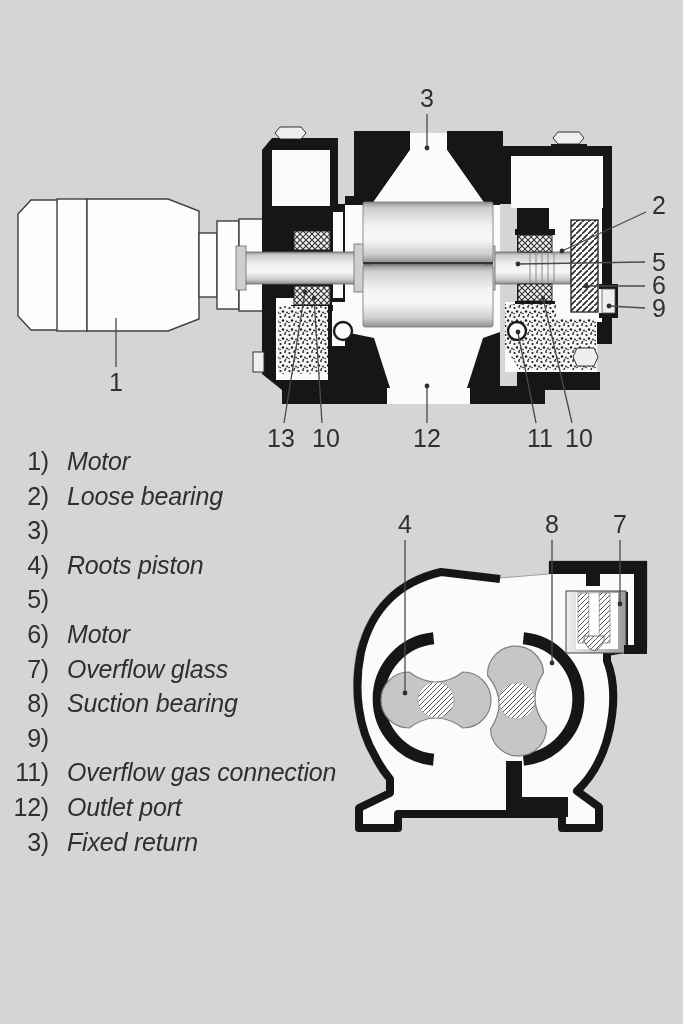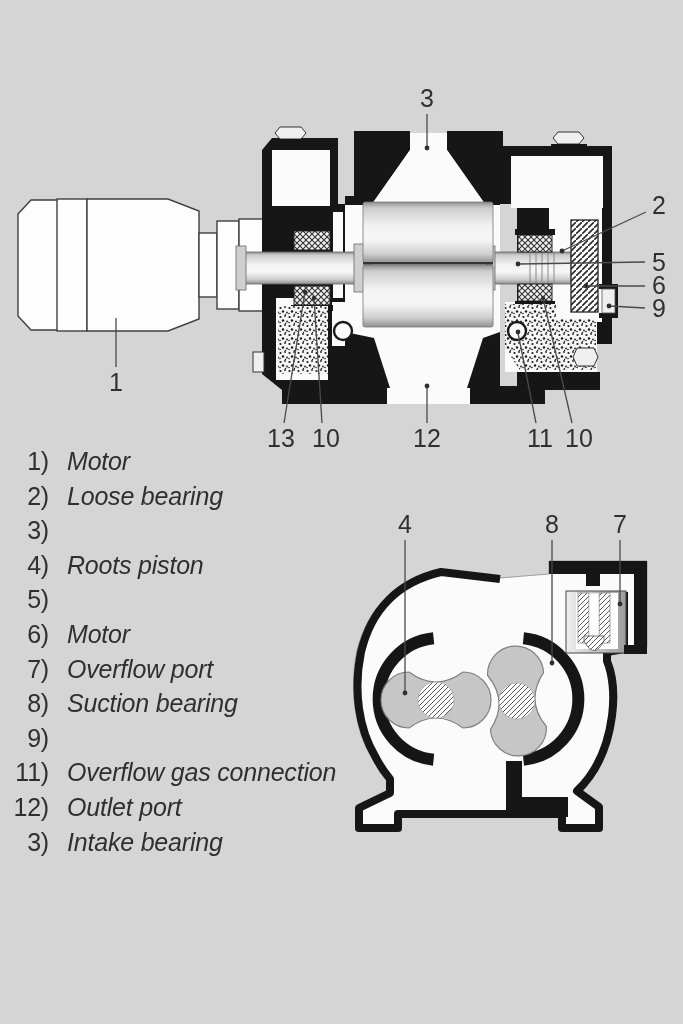--- a/index.html
+++ b/index.html
@@ -267,36 +267,36 @@
   </div>
   <div class="legend-row">
     <span class="legend-num">5)</span>
   </div>
   <div class="legend-row">
     <span class="legend-num">6)</span>
     <span class="legend-label">Motor</span>
   </div>
   <div class="legend-row">
     <span class="legend-num">7)</span>
-    <span class="legend-label">Overflow port</span>
+    <span class="legend-label">Overflow glass</span>
   </div>
   <div class="legend-row">
     <span class="legend-num">8)</span>
     <span class="legend-label">Suction bearing</span>
   </div>
   <div class="legend-row">
     <span class="legend-num">9)</span>
   </div>
   <div class="legend-row">
     <span class="legend-num">11)</span>
     <span class="legend-label">Overflow gas connection</span>
   </div>
   <div class="legend-row">
     <span class="legend-num">12)</span>
     <span class="legend-label">Outlet port</span>
   </div>
   <div class="legend-row">
     <span class="legend-num">3)</span>
-    <span class="legend-label">Intake bearing</span>
+    <span class="legend-label">Fixed return</span>
   </div>
 </div>
 
 </div>
 
 </body></html>

